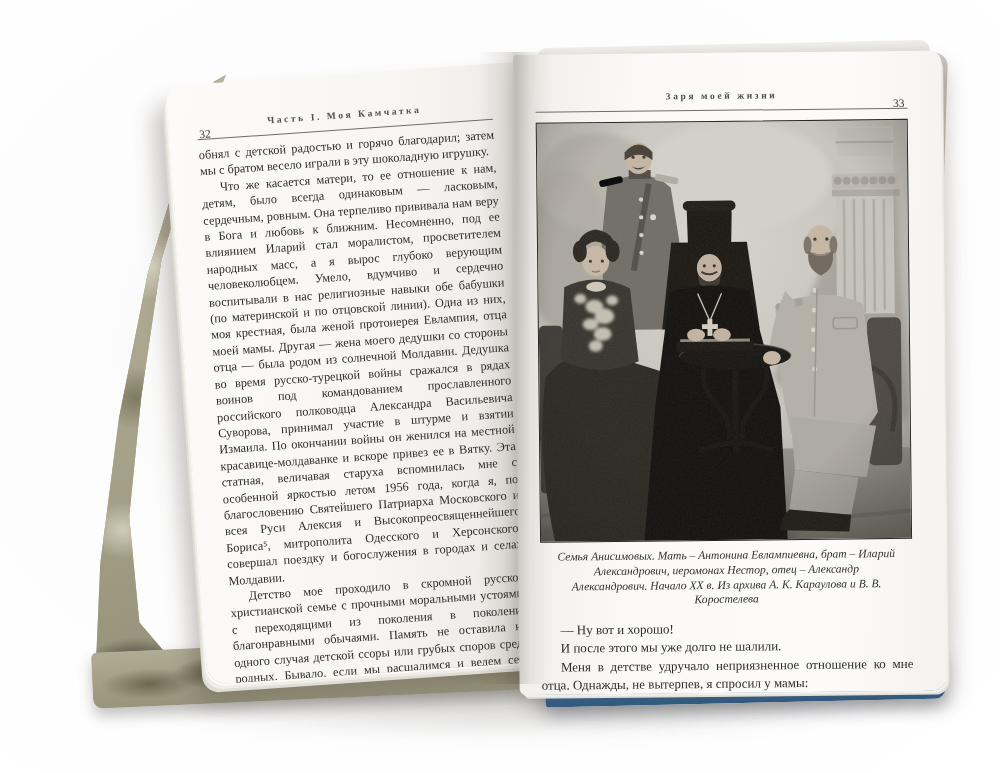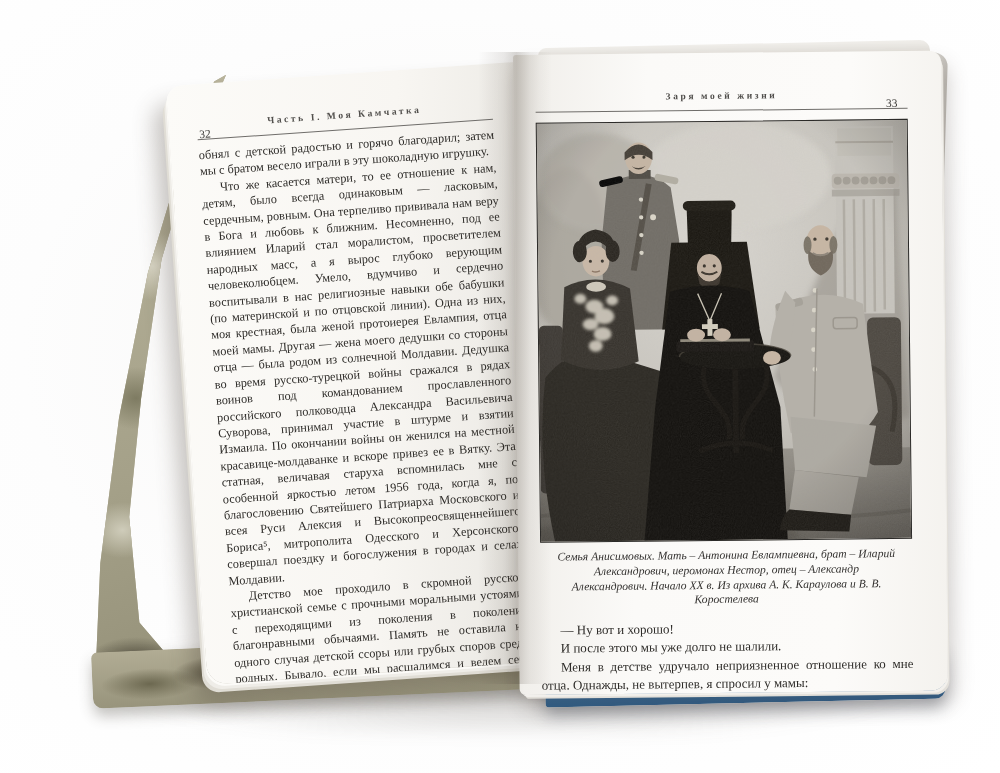--- a/index.html
+++ b/index.html
@@ -89,21 +89,21 @@
     pointer-events:none; z-index:8;
   }
   
   .running { position:relative; border-bottom:1px solid #6f6d6a; padding-bottom:3px; height:26px; }
   .running .title {
     text-align:center; font-size:9.5px; font-weight:bold; letter-spacing:2.6px;
     color:#514f4c; padding-top:6px; white-space:nowrap;
   }
   .running .num { position:absolute; bottom:-1px; font-size:11.5px; color:#3f3d3a; }
   .page-left  .running .num { left:2px; }
-  .page-right .running .num { right:10px; }
+  .page-right .running .num { right:3px; }
   
   .body-l { margin-top:7px; font-size:12.3px; line-height:16.4px; text-align:justify; color:#2e2c29; }
   .body-l p { text-indent:1.55em; margin:0; }
   .body-l p.cont { text-indent:0; }
   .body-r { margin-top:12px; font-size:13px; line-height:18.2px; text-align:justify; color:#2e2c29; }
   .body-r p { text-indent:1.5em; margin:0; }
   
   .photo-frame {
     margin:10px auto 0; width:372px; height:420px;
     border:1px solid #2b2a28; background:#c9c6c0; overflow:hidden;

